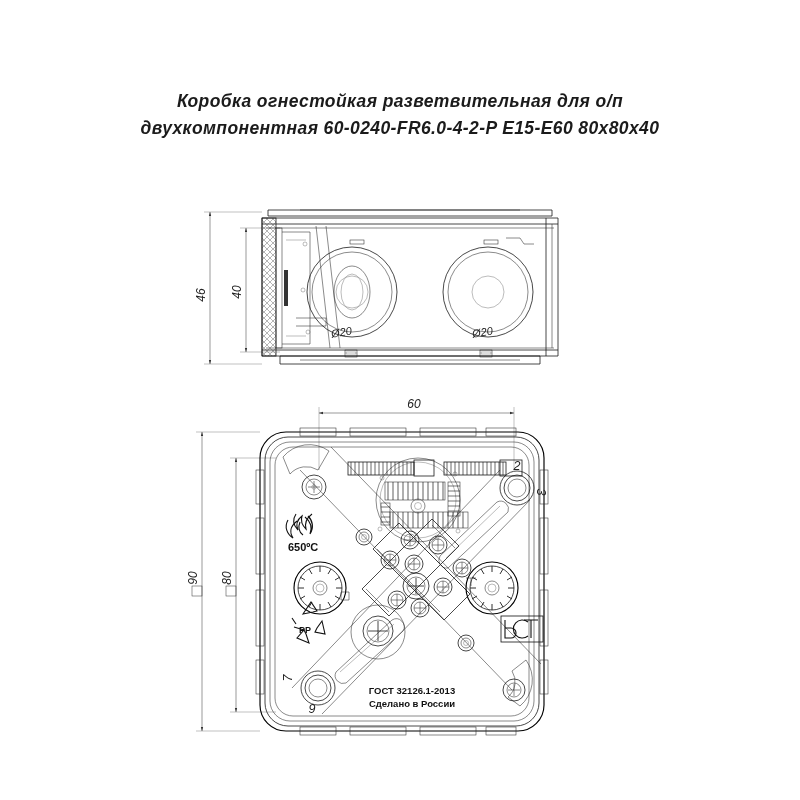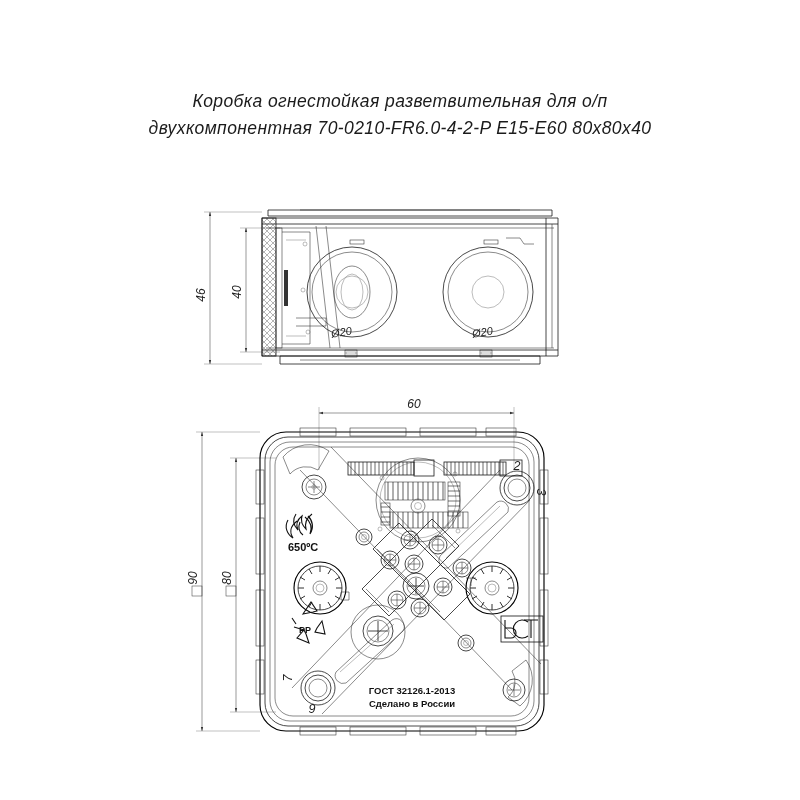--- a/index.html
+++ b/index.html
@@ -27,20 +27,21 @@
     text-align: center;
   }
   .title-line {
     font-family: "Liberation Sans", sans-serif;
     font-style: italic;
     font-size: 17.5px;
     letter-spacing: 0.4px;
     color: #1b1b1b;
     line-height: 27px;
     white-space: nowrap;
+    font-weight: bold;
   }
   svg.dwg {
     position: absolute;
     left: 0;
     top: 0;
     width: 800px;
     height: 800px;
   }
   .dim-text {
     font-family: "Liberation Sans", sans-serif;
@@ -85,21 +86,21 @@
   .ln-ext { fill: none; stroke: #777; stroke-width: 0.45; }
   .ln-bold { fill: none; stroke: #000; stroke-width: 1.15; }
 </style>
 </head>
 <body>
 
 <div id="sheet">
 
   <div class="title-block">
     <div class="title-line">Коробка огнестойкая разветвительная для о/п</div>
-    <div class="title-line">двухкомпонентная 70-0210-FR6.0-4-2-P E15-E60 80x80x40</div>
+    <div class="title-line">двухкомпонентная 60-0240-FR6.0-4-2-P E15-E60 80x80x40</div>
   </div>
 
   <svg class="dwg" viewBox="0 0 800 800">
 
     <defs>
       <marker id="arrL" markerWidth="9" markerHeight="7" refX="8" refY="3.5" orient="auto">
         <path d="M8,3.5 L0,1.2 L0,5.8 z" fill="#333"></path>
       </marker>
       <marker id="arrR" markerWidth="9" markerHeight="7" refX="1" refY="3.5" orient="auto">
         <path d="M1,3.5 L9,1.2 L9,5.8 z" fill="#333"></path>

